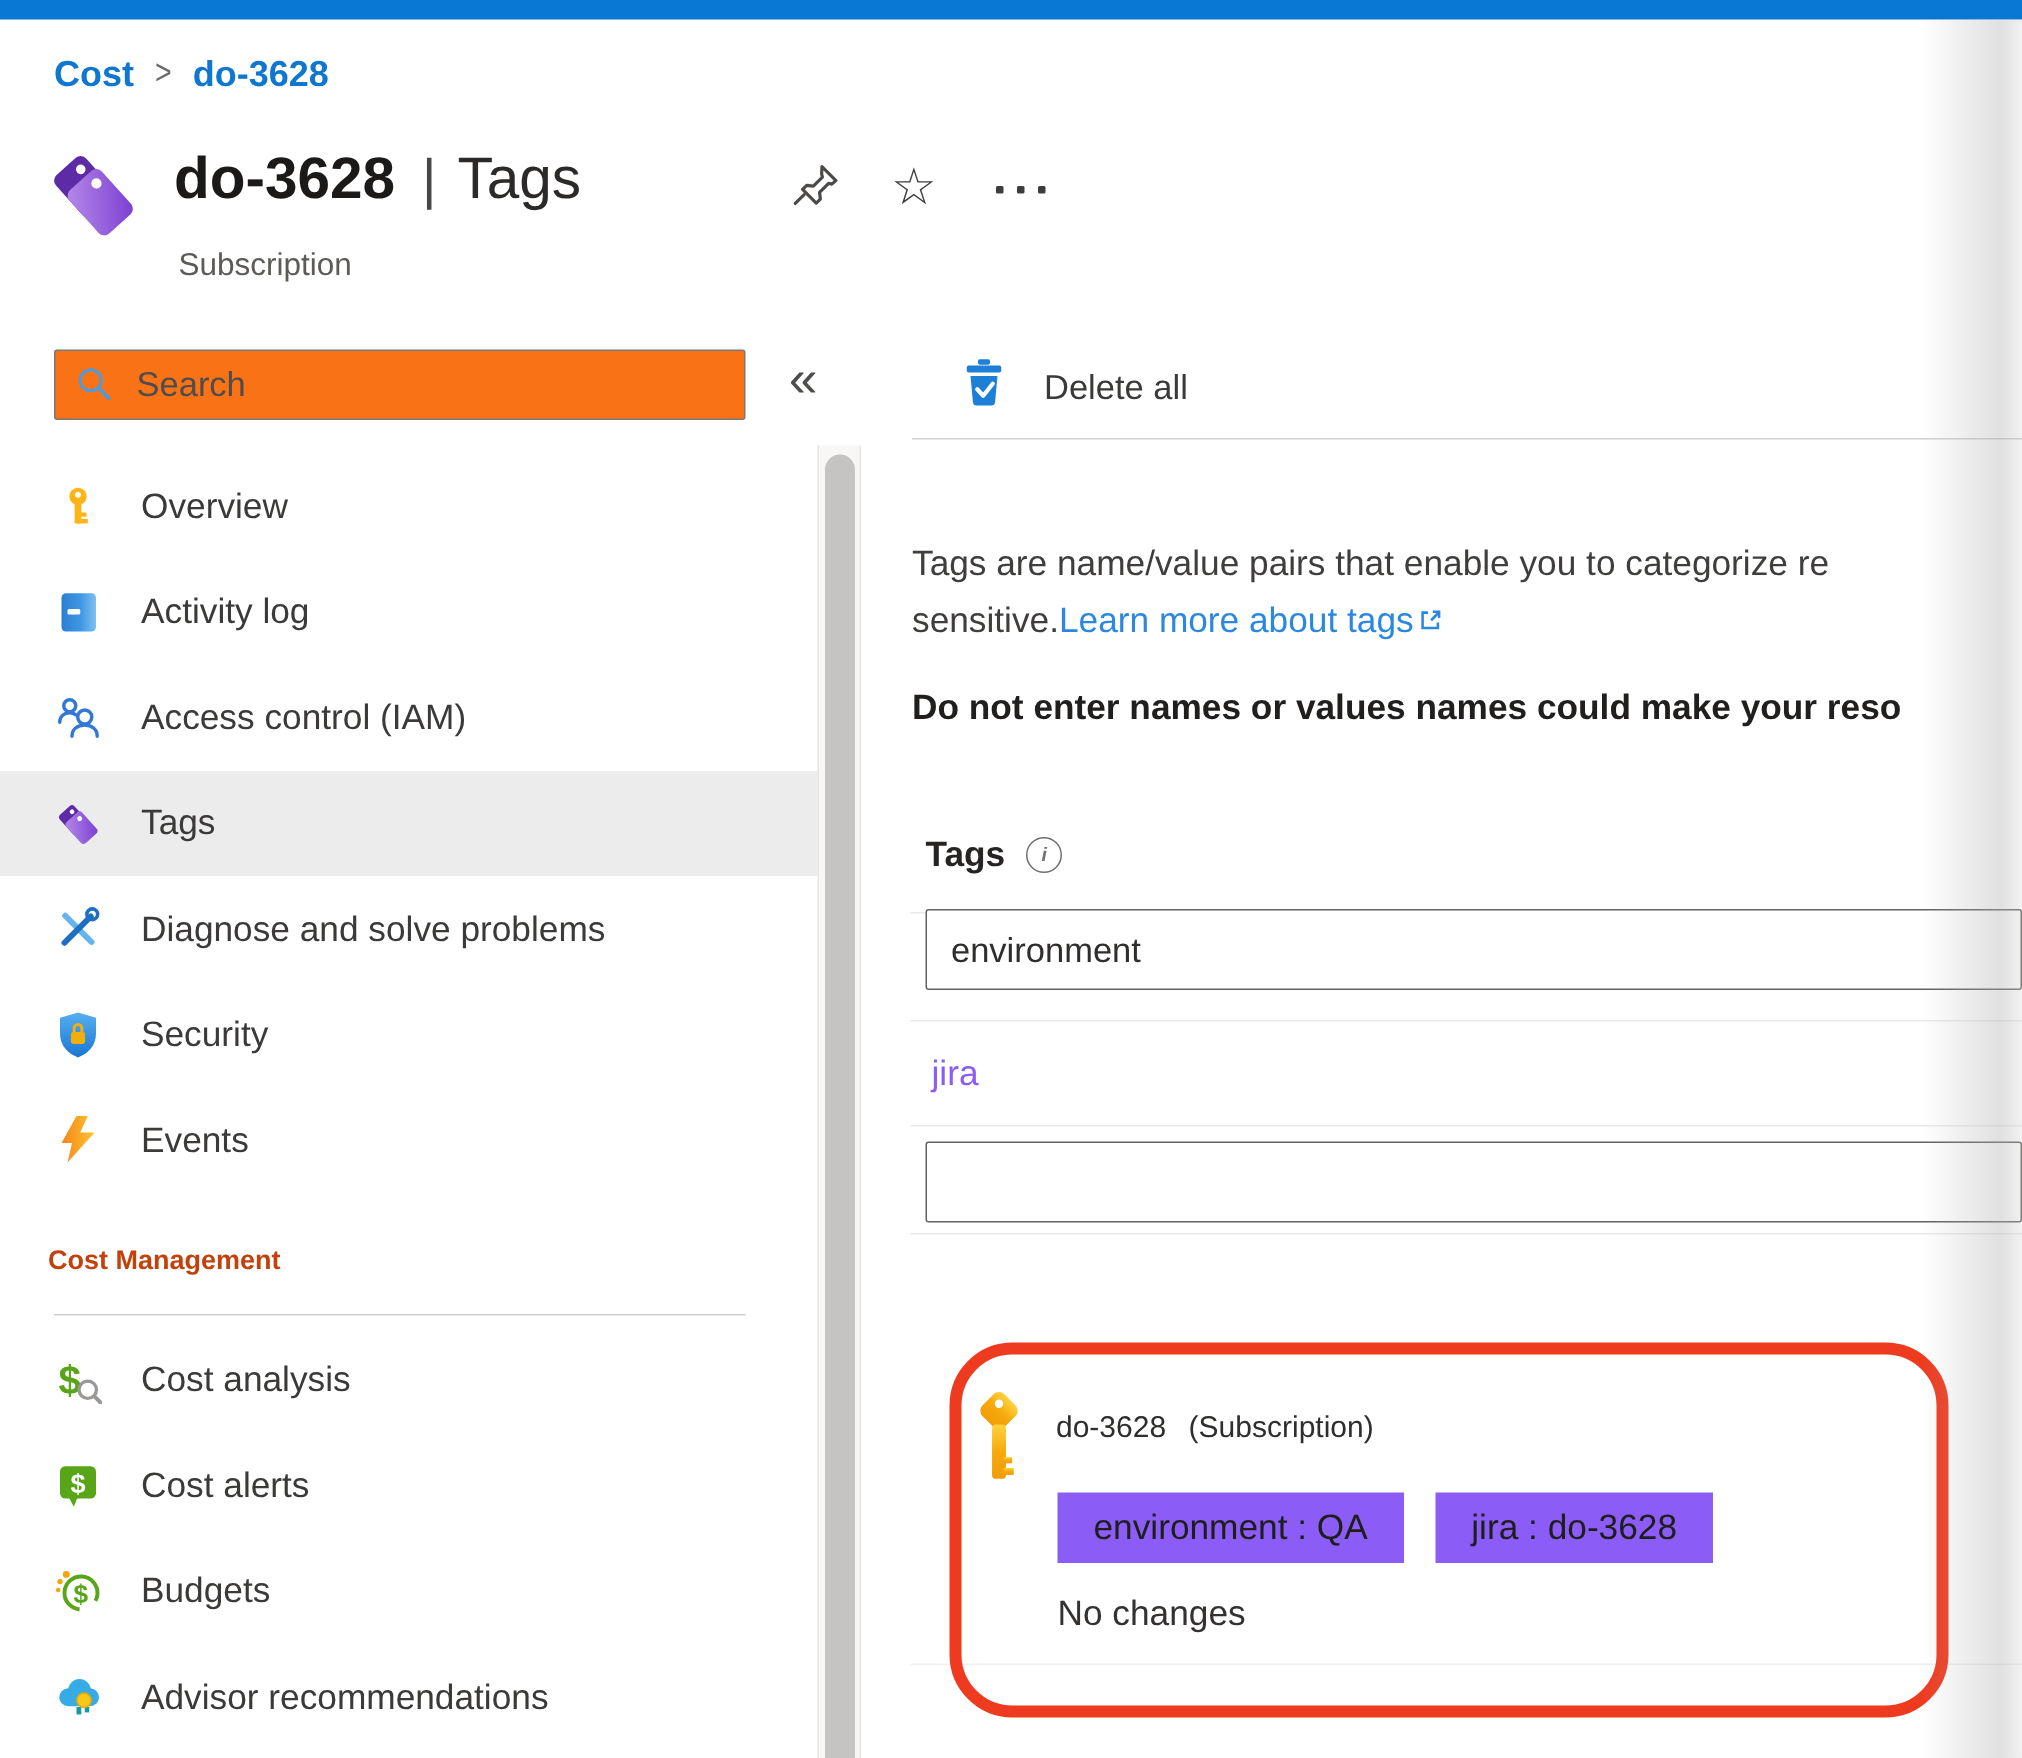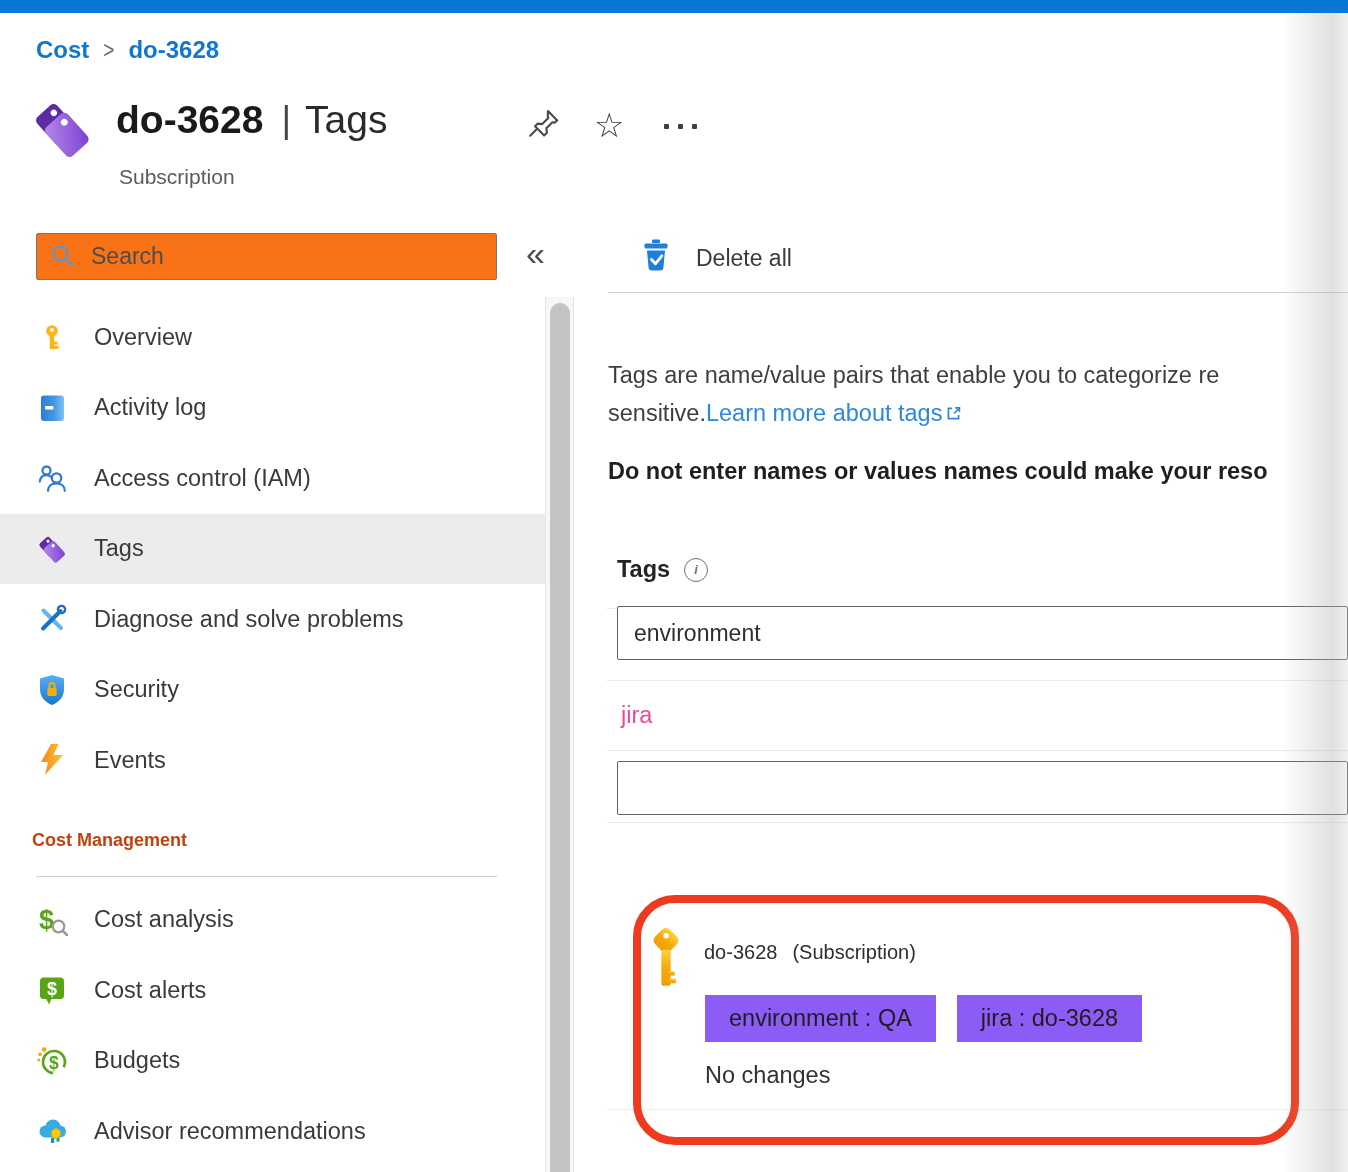--- a/index.html
+++ b/index.html
@@ -67,21 +67,21 @@
   .name-header { position:absolute; left:617px; top:556px; display:flex; align-items:center; gap:14px; }
   .name-label { font-size:23.5px; font-weight:700; color:#252423; }
   .info-circ { width:24px; height:24px; border:1.6px solid #71706e; border-radius:50%;
                display:flex; align-items:center; justify-content:center;
                font-size:13px; font-weight:600; color:#71706e; font-style:italic; cursor:pointer; }
 
   .row-sep { position:absolute; left:607px; width:741px; border-top:1px solid #eceae8; }
   .tag-input { position:absolute; left:617px; width:731px; height:54px; border:1px solid #636160;
                border-radius:2px; font-size:23px; color:#2f2e2d; padding:0 16px; outline:none;
                font-family:inherit; background:#fff; }
-  .plain-cell { position:absolute; left:621px; font-size:23.5px; color:#ec4899; }
+  .plain-cell { position:absolute; left:621px; font-size:23.5px; color:#8b5cf6; }
 
   .faint-line { position:absolute; left:607px; top:1109px; width:741px; border-top:1px solid #f0efed; }
 
   
   .summary-key { position:absolute; left:649px; top:926px; }
   .summary-title { position:absolute; left:704px; top:941px; font-size:20px; color:#2f2e2d; white-space:nowrap; }
   .summary-title .rtype { margin-left:15px; }
   .chips { position:absolute; left:705px; top:995px; display:flex; gap:21px; }
   .chip { height:47px; display:flex; align-items:center; padding:0 24px; background:#8b5cf6;
           color:#1f1e1d; font-size:23.5px; white-space:nowrap; }

